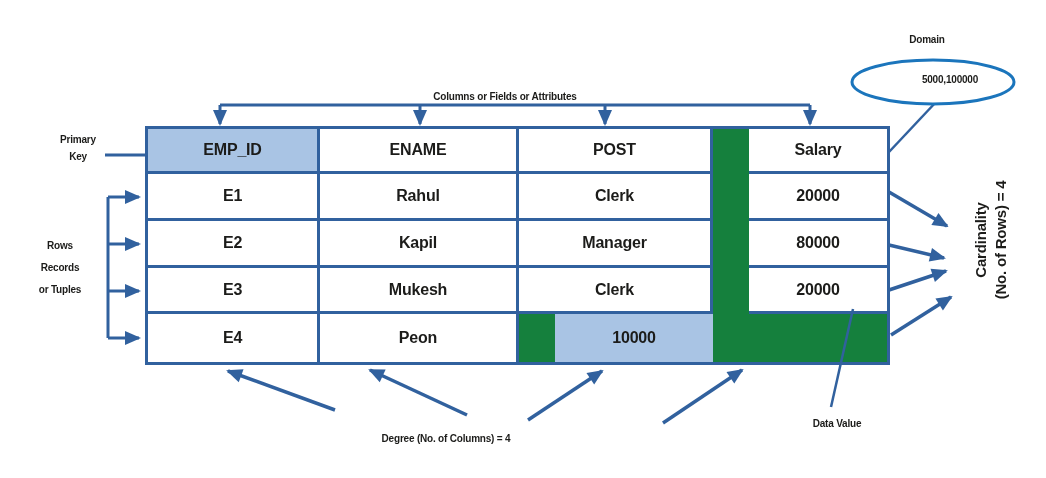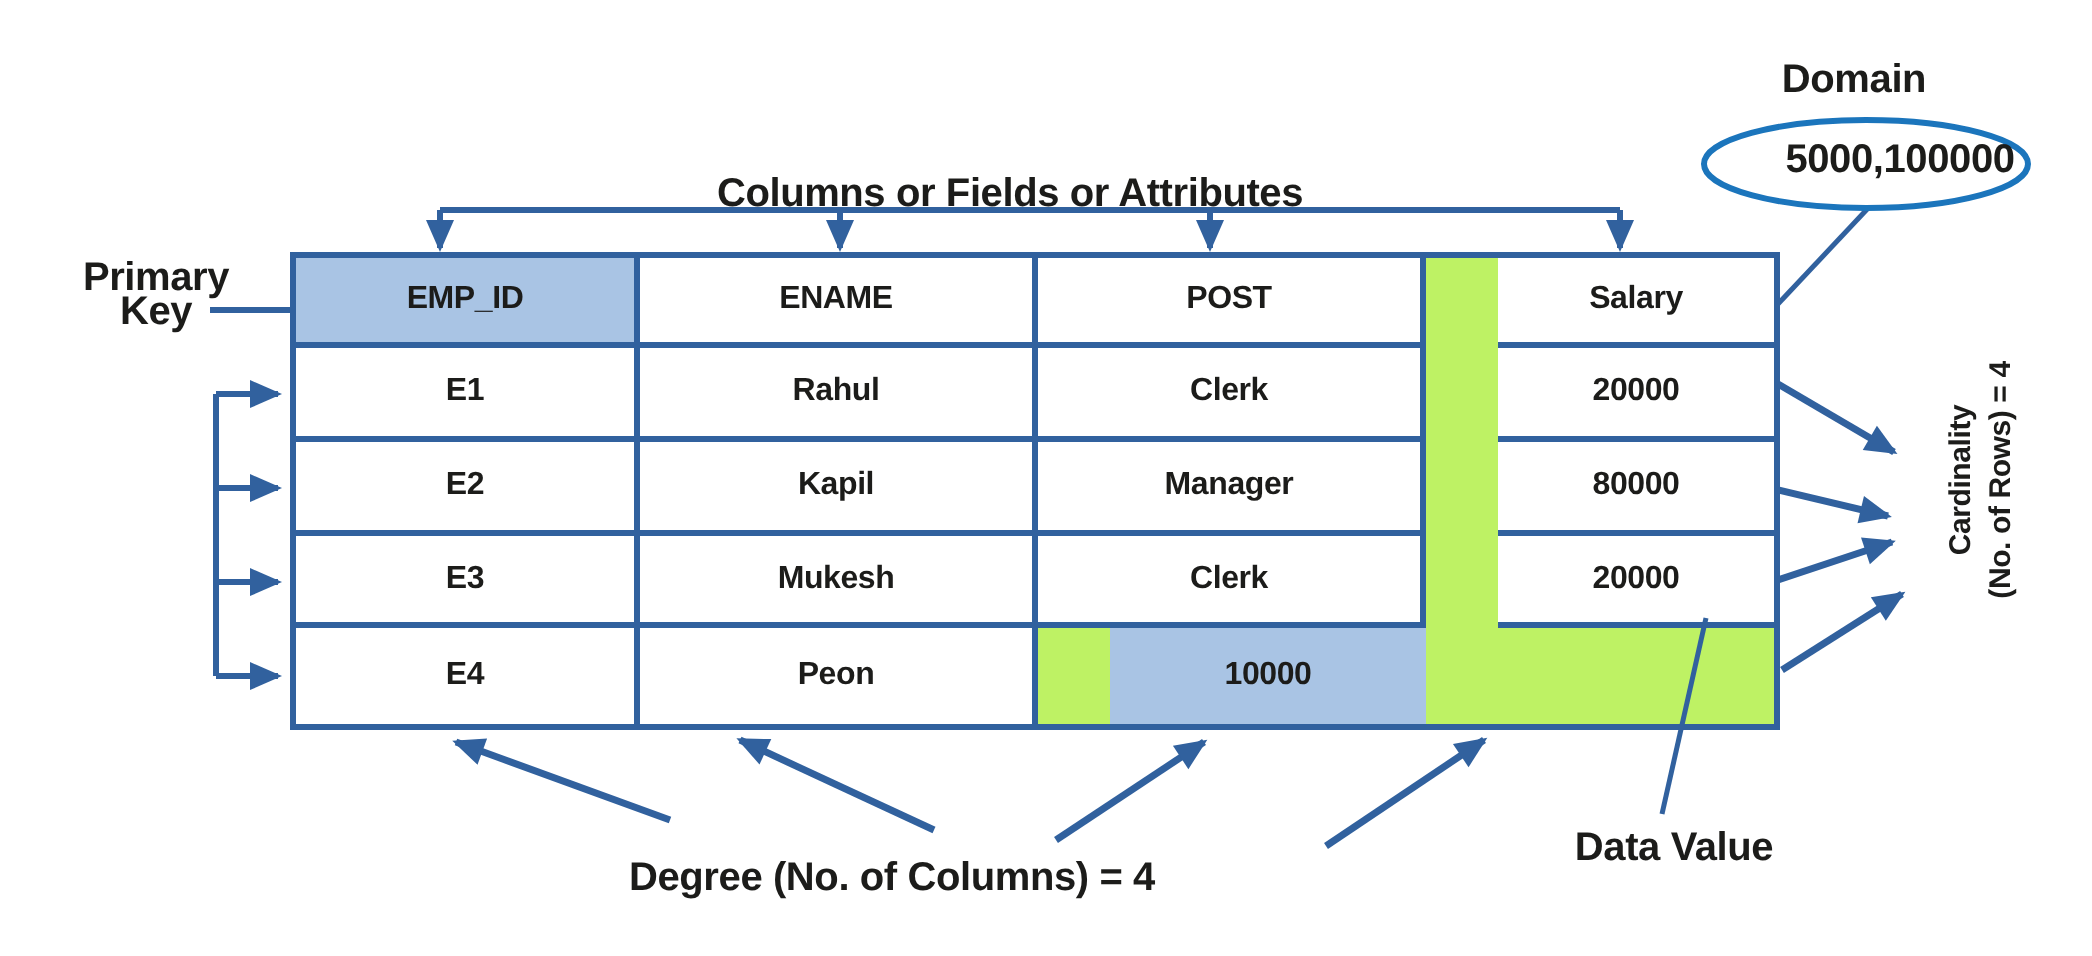--- a/index.html
+++ b/index.html
@@ -10,21 +10,21 @@
     height: 478px;
     background: #ffffff;
     font-family: "Liberation Sans", sans-serif;
     font-weight: bold;
     color: #1c1c1a;
     overflow: hidden;
   }
   .lbl {
     position: absolute;
     text-align: center;
-    font-size: 20px;
+    font-size: 10px;
     line-height: 20px;
     letter-spacing: -0.2px;
     z-index: 6;
   }
   .lbl .ln { display: block; }
 
   .lbl.columns-attr { left: 355px; top: 75px;  width: 300px; margin-top: 12px; }
   .lbl.domain       { left: 877px; top: 30px;  width: 100px; }
   .lbl.domain-value { left: 854px; top: 70px;  width: 192px; z-index: 7; }
   .lbl.primary-key  { left: 28px;  top: 131px; width: 100px; line-height: 17px; }
@@ -37,21 +37,21 @@
     font-size: 15px; line-height: 20px;
   }
 
   .tbl {
     position: absolute;
     left: 145px; top: 126px;
     display: grid;
     grid-template-columns: 172px 199px 194px 174px;
     grid-template-rows: 45px 47px 47px 46px 48px;
     border: 3px solid #31619E;
-    background: #bef264;
+    background: #15803d;
     z-index: 2;
   }
   .cell {
     border-right: 3px solid #31619E;
     border-bottom: 3px solid #31619E;
     display: flex;
     align-items: center;
     justify-content: center;
     font-size: 16px;
     letter-spacing: -0.2px;
@@ -102,20 +102,25 @@
   <div class="lbl columns-attr">Columns or Fields or Attributes</div>
 
   <div class="lbl domain">Domain</div>
   <div class="lbl domain-value">5000,100000</div>
 
   <div class="lbl primary-key">
     <span class="ln">Primary</span>
     <span class="ln">Key</span>
   </div>
 
+  <div class="lbl rows-tuples">
+    <span class="ln">Rows</span>
+    <span class="ln">Records</span>
+    <span class="ln">or Tuples</span>
+  </div>
 
   <div class="lbl degree">Degree (No. of Columns) = 4</div>
 
   <div class="lbl data-value">Data Value</div>
 
   <div class="lbl cardinality">
     <span class="ln">Cardinality</span>
     <span class="ln">(No. of Rows) = 4</span>
   </div>
 

